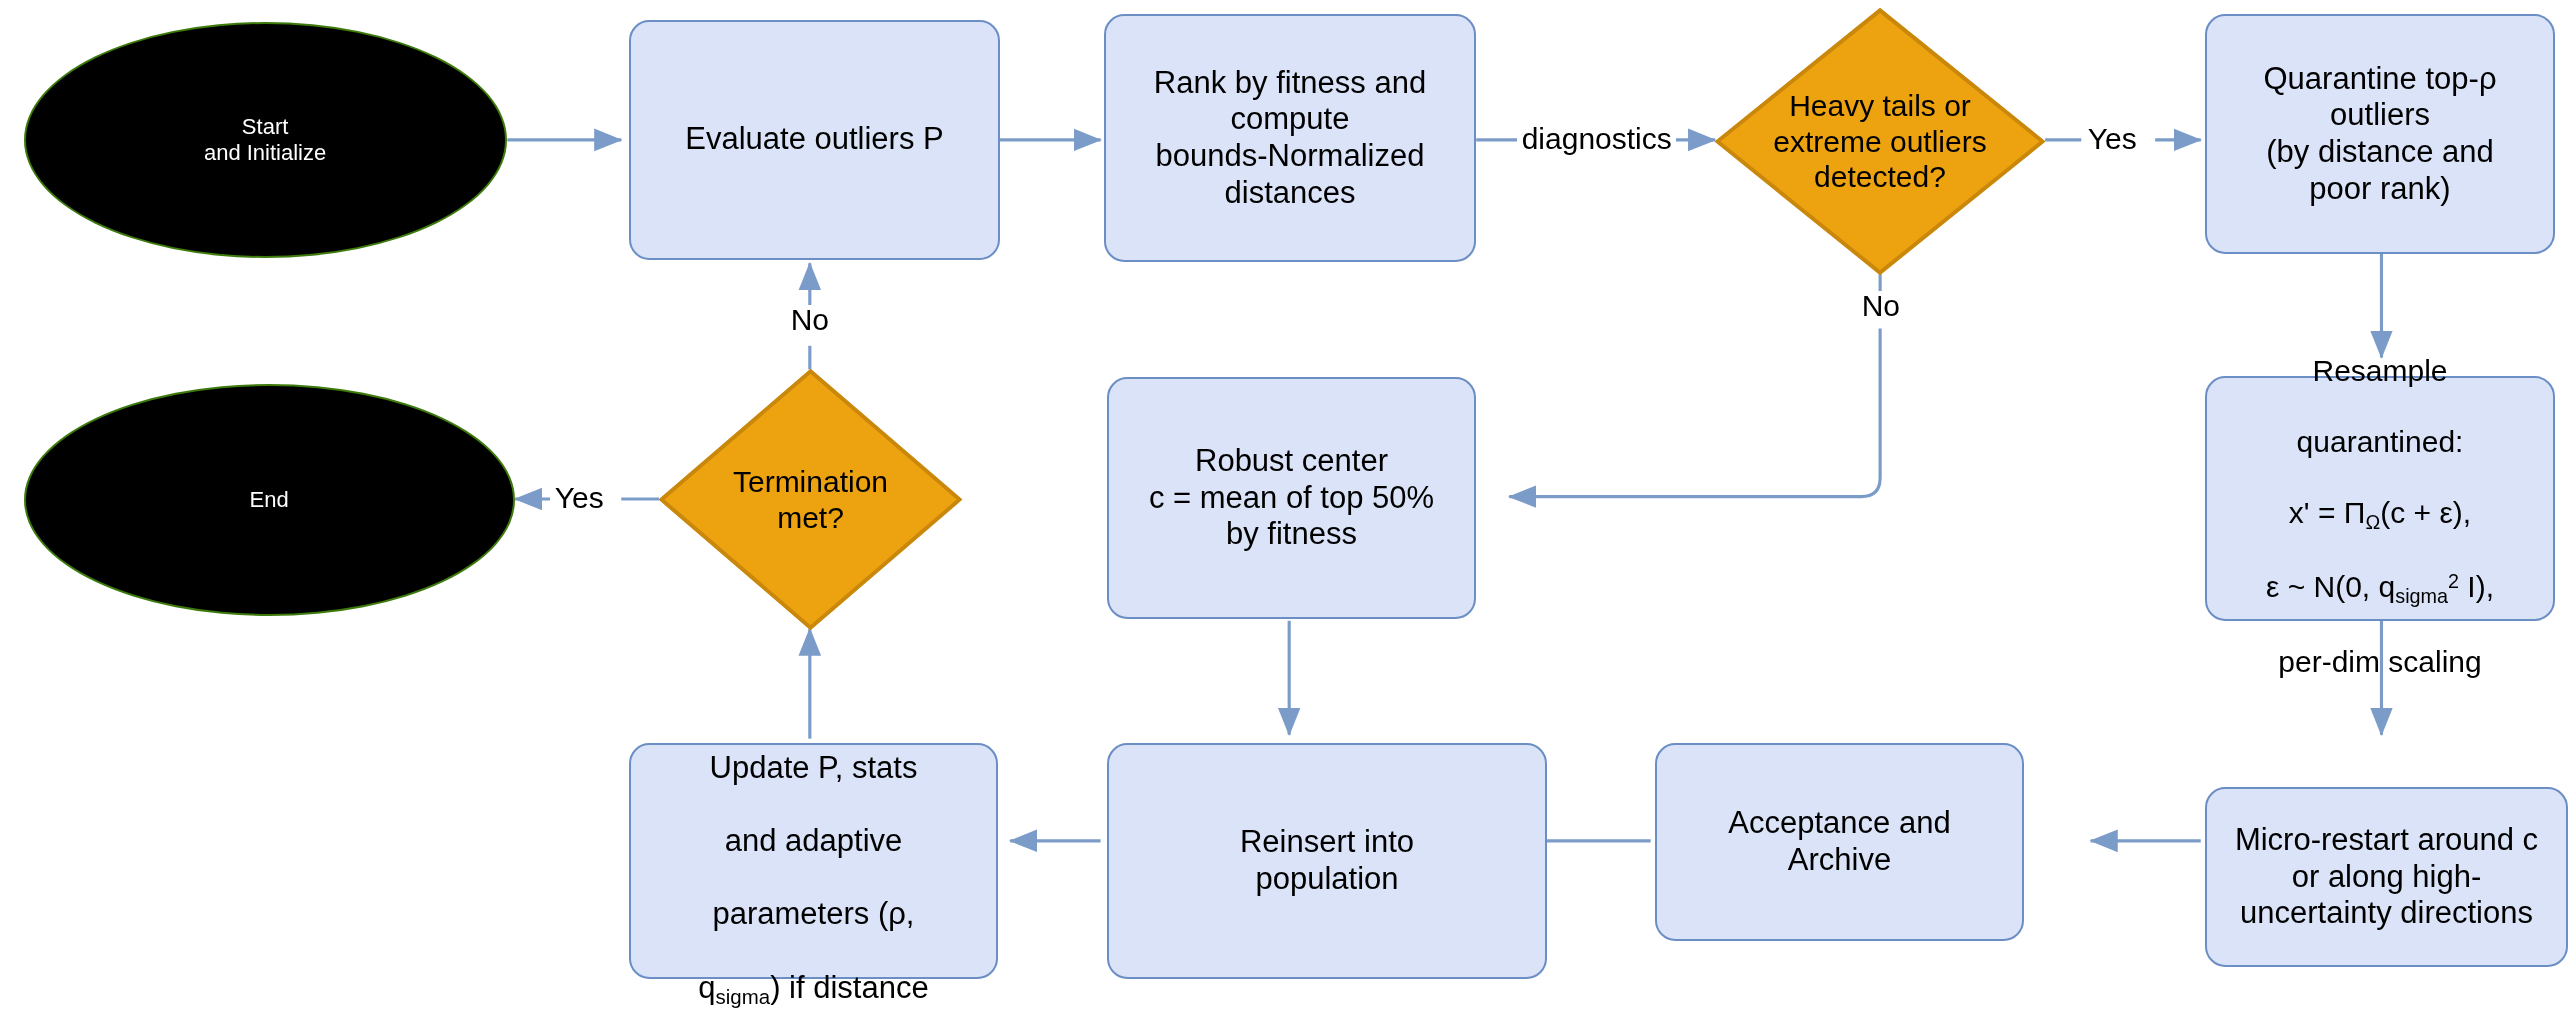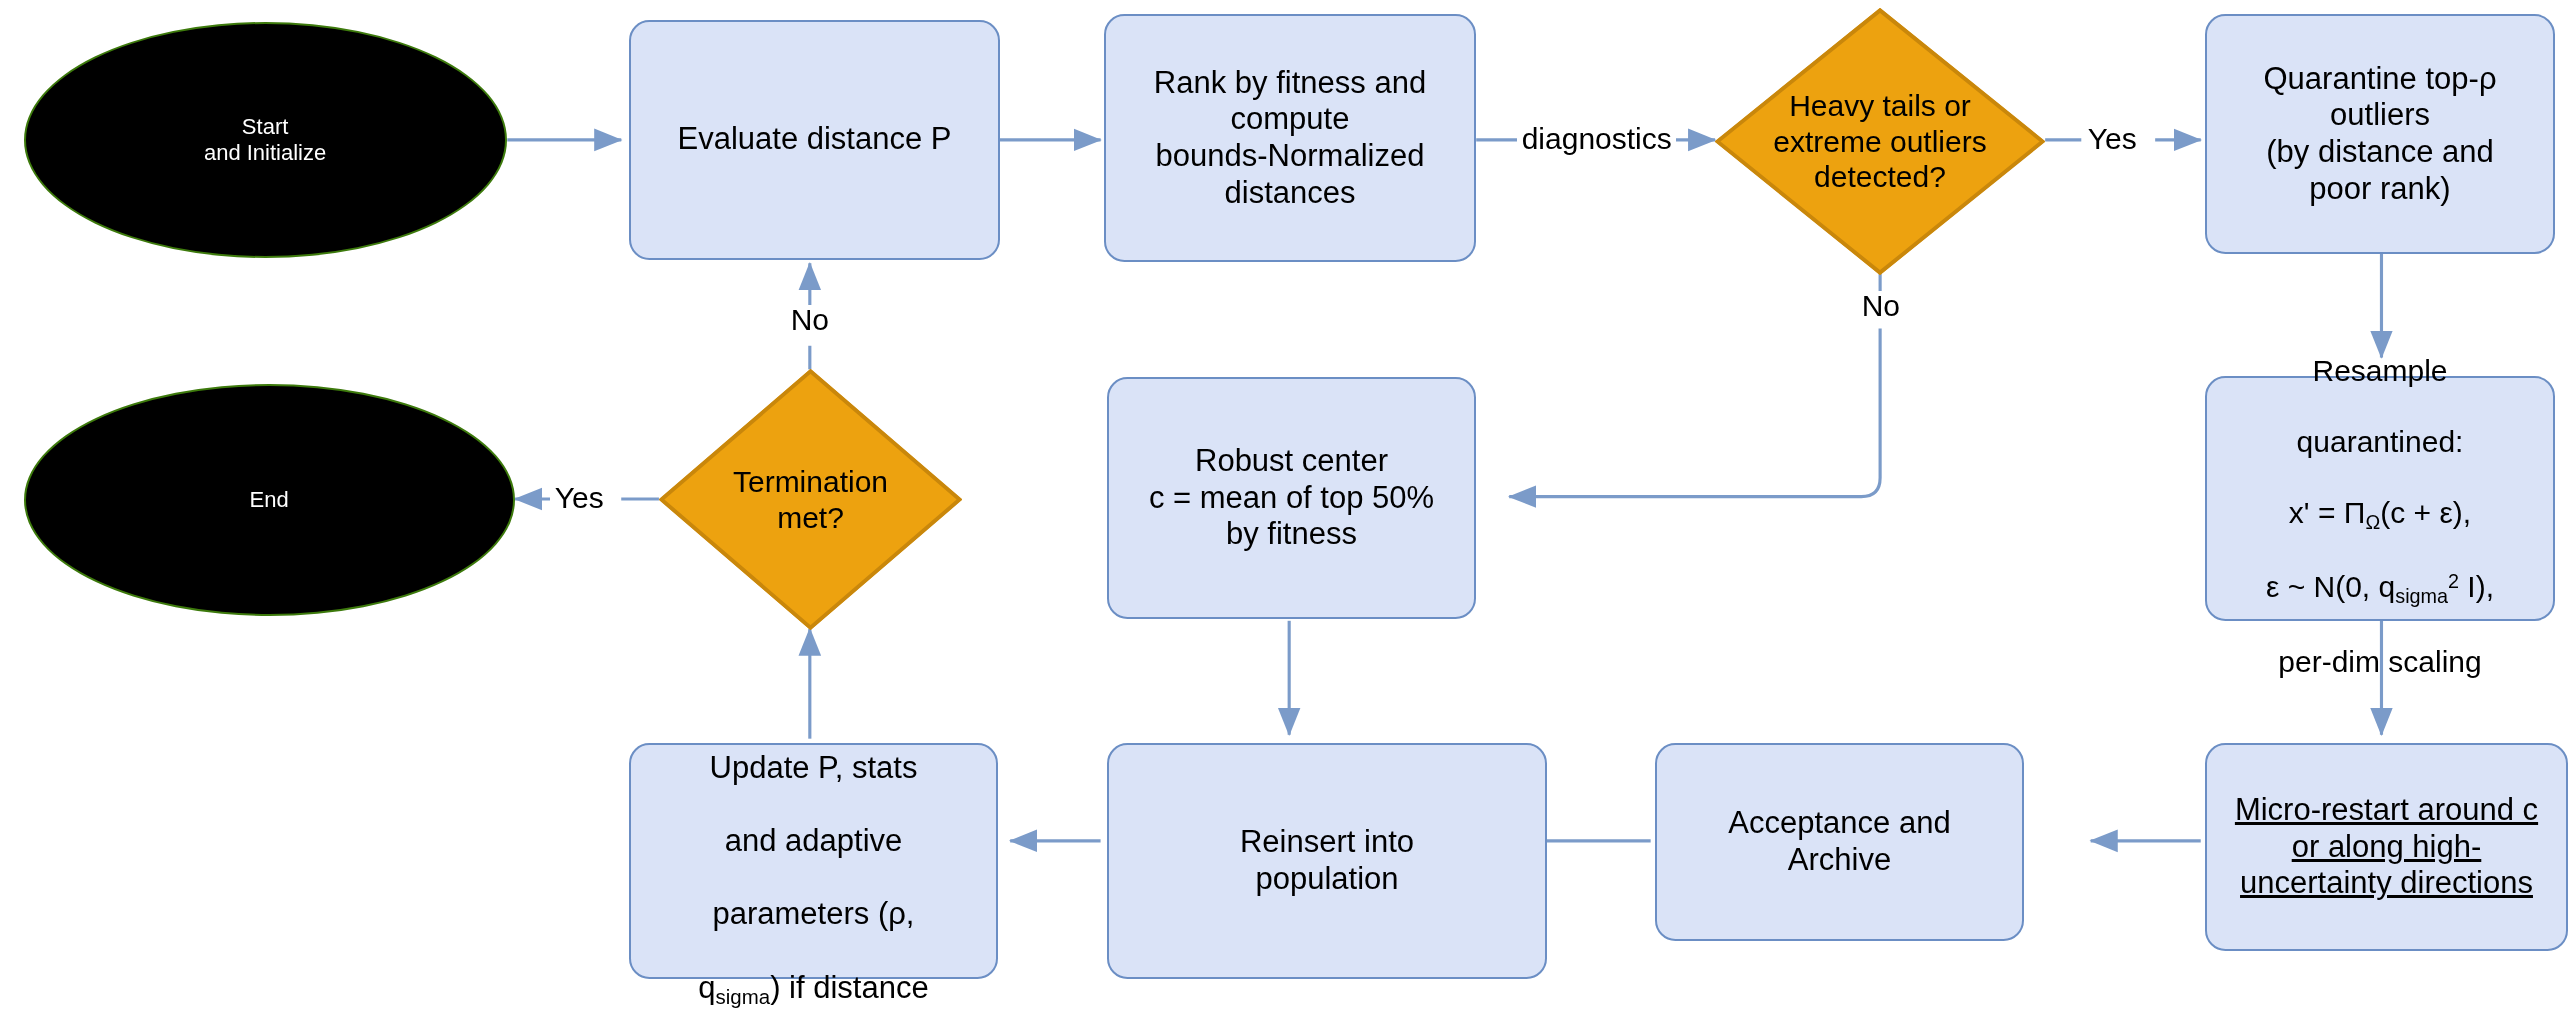--- a/index.html
+++ b/index.html
@@ -142,21 +142,21 @@
       <path d="M1640,790 L1640,935"></path>
     </g>
   </svg>
 
   <div class="node term" style="left:23.6px; top:22px; width:483px; height:236px;">
     <span class="node-text">Start
 and Initialize</span>
   </div>
 
   <div class="node proc" style="left:629px; top:19.7px; width:371px; height:240px;">
-    <span class="node-text">Evaluate distance P</span>
+    <span class="node-text">Evaluate outliers P</span>
   </div>
 
   <div class="node proc" style="left:1104px; top:14px; width:372px; height:248px;">
     <span class="node-text">Rank by fitness and
 compute
 bounds-Normalized
 distances</span>
   </div>
 
   <div class="node proc" style="left:2205px; top:14px; width:350px; height:240px;">
@@ -179,21 +179,21 @@
   <div class="node proc" style="left:2205px; top:376px; width:350px; height:245px; font-size:30px;">
     <span class="node-text">
       <span>Resample</span><br>
       <span>quarantined:</span><br>
       <span><span>x' = Π</span><sub>Ω</sub><span>(c + ε),</span></span><br>
       <span><span>ε ~ N(0, q</span><sub>sigma</sub><sup>2</sup><span> I),</span></span><br>
       <span>per-dim scaling</span>
     </span>
   </div>
 
-  <div class="node proc" style="left:2205px; top:743px; width:363px; height:208px; font-size:31px;text-decoration:underline;">
+  <div class="node proc" style="left:2205px; top:787px; width:363px; height:180px; font-size:31px;">
     <span class="node-text">Micro-restart around c
 or along high-
 uncertainty directions</span>
   </div>
 
   <div class="node proc" style="left:1655px; top:743px; width:369px; height:198px;">
     <span class="node-text">Acceptance and
 Archive</span>
   </div>
 

